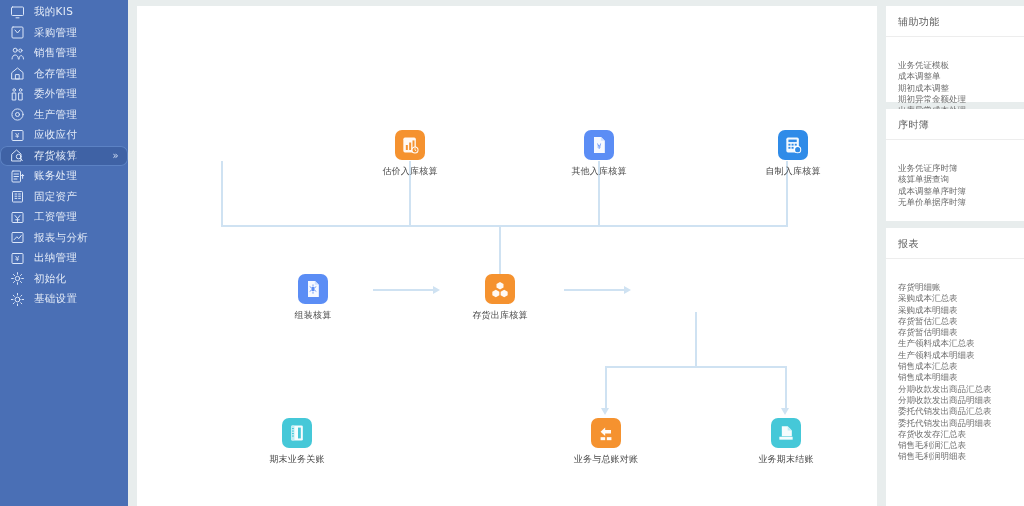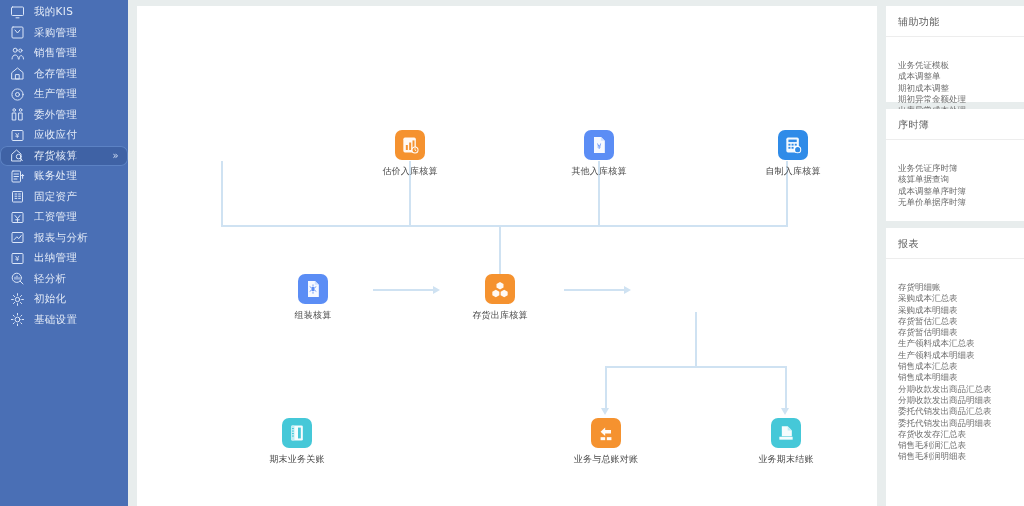--- a/index.html
+++ b/index.html
@@ -187,40 +187,40 @@
           <svg width="15" height="15" viewBox="0 0 15 15" fill="none" stroke="#dbe6f8" stroke-width="1" stroke-linecap="round" stroke-linejoin="round">
             <path d="M2 6.5L7.5 2 13 6.5V13H2z"></path>
             <rect x="5.8" y="8.6" width="3.4" height="4.4"></rect>
           </svg>
         </span>
         <span class="lbl">仓存管理</span>
       </div>
       <div class="nav-item">
         <span class="ico">
           <svg width="15" height="15" viewBox="0 0 15 15" fill="none" stroke="#dbe6f8" stroke-width="1" stroke-linecap="round" stroke-linejoin="round">
-            <circle cx="7.5" cy="7.5" r="5.6"></circle>
-            <circle cx="7.5" cy="7.5" r="2"></circle>
-          </svg>
-        </span>
-        <span class="lbl">生产管理</span>
-      </div>
-      <div class="nav-item">
-        <span class="ico">
-          <svg width="15" height="15" viewBox="0 0 15 15" fill="none" stroke="#dbe6f8" stroke-width="1" stroke-linecap="round" stroke-linejoin="round">
             <circle cx="4.2" cy="3" r="1.3"></circle>
             <circle cx="10.6" cy="3" r="1.3"></circle>
             <rect x="2.6" y="6" width="3.2" height="7"></rect>
             <rect x="9" y="6" width="3.2" height="7"></rect>
           </svg>
         </span>
         <span class="lbl">委外管理</span>
       </div>
       <div class="nav-item">
         <span class="ico">
           <svg width="15" height="15" viewBox="0 0 15 15" fill="none" stroke="#dbe6f8" stroke-width="1" stroke-linecap="round" stroke-linejoin="round">
+            <circle cx="7.5" cy="7.5" r="5.6"></circle>
+            <circle cx="7.5" cy="7.5" r="2"></circle>
+          </svg>
+        </span>
+        <span class="lbl">生产管理</span>
+      </div>
+      <div class="nav-item">
+        <span class="ico">
+          <svg width="15" height="15" viewBox="0 0 15 15" fill="none" stroke="#dbe6f8" stroke-width="1" stroke-linecap="round" stroke-linejoin="round">
             <rect x="2" y="2.5" width="11" height="10" rx="1"></rect>
             <text x="7.5" y="10" font-size="7" text-anchor="middle" fill="currentColor" stroke="none">¥</text>
           </svg>
         </span>
         <span class="lbl">应收应付</span>
       </div>
       <div class="nav-item active">
         <span class="ico">
           <svg width="15" height="15" viewBox="0 0 15 15" fill="none" stroke="#dbe6f8" stroke-width="1" stroke-linecap="round" stroke-linejoin="round">
             <path d="M2 6L6.5 2 11 6v7H2z"></path>
@@ -269,30 +269,20 @@
         <span class="lbl">报表与分析</span>
       </div>
       <div class="nav-item">
         <span class="ico">
           <svg width="15" height="15" viewBox="0 0 15 15" fill="none" stroke="#dbe6f8" stroke-width="1" stroke-linecap="round" stroke-linejoin="round">
             <rect x="2" y="2.5" width="11" height="10" rx="1"></rect>
             <text x="7.5" y="10" font-size="7" text-anchor="middle" fill="currentColor" stroke="none">¥</text>
           </svg>
         </span>
         <span class="lbl">出纳管理</span>
-      </div>
-      <div class="nav-item">
-        <span class="ico">
-          <svg width="15" height="15" viewBox="0 0 15 15" fill="none" stroke="#dbe6f8" stroke-width="1" stroke-linecap="round" stroke-linejoin="round">
-            <circle cx="6.8" cy="6.8" r="4.6"></circle>
-            <path d="M10.2 10.2l2.8 2.8"></path>
-            <path d="M5 8.2v-2M7 8.2V5M9 8.2V6.6"></path>
-          </svg>
-        </span>
-        <span class="lbl">轻分析</span>
       </div>
       <div class="nav-item">
         <span class="ico">
           <svg width="15" height="15" viewBox="0 0 15 15" fill="none" stroke="#dbe6f8" stroke-width="1" stroke-linecap="round" stroke-linejoin="round">
             <circle cx="7.5" cy="7.5" r="2.2"></circle>
             <path d="M7.5 1.6v1.7M7.5 11.7v1.7M1.6 7.5h1.7M11.7 7.5h1.7M3.4 3.4l1.2 1.2M10.4 10.4l1.2 1.2M11.6 3.4l-1.2 1.2M4.6 10.4l-1.2 1.2"></path>
           </svg>
         </span>
         <span class="lbl">初始化</span>
       </div>

